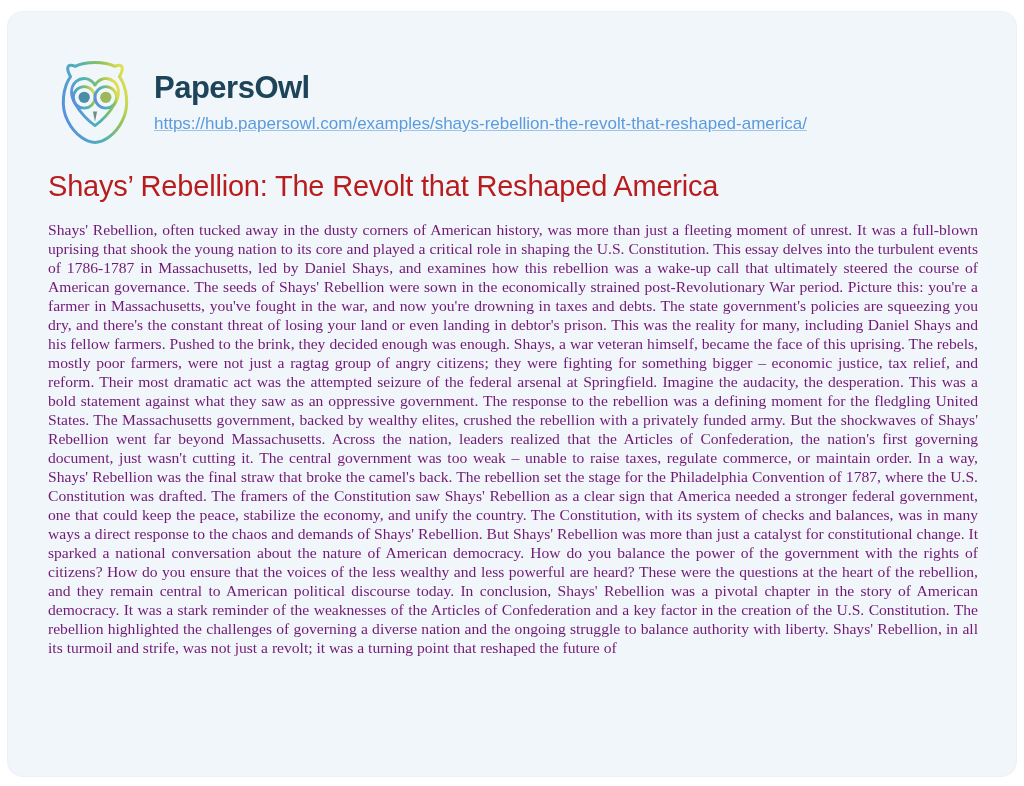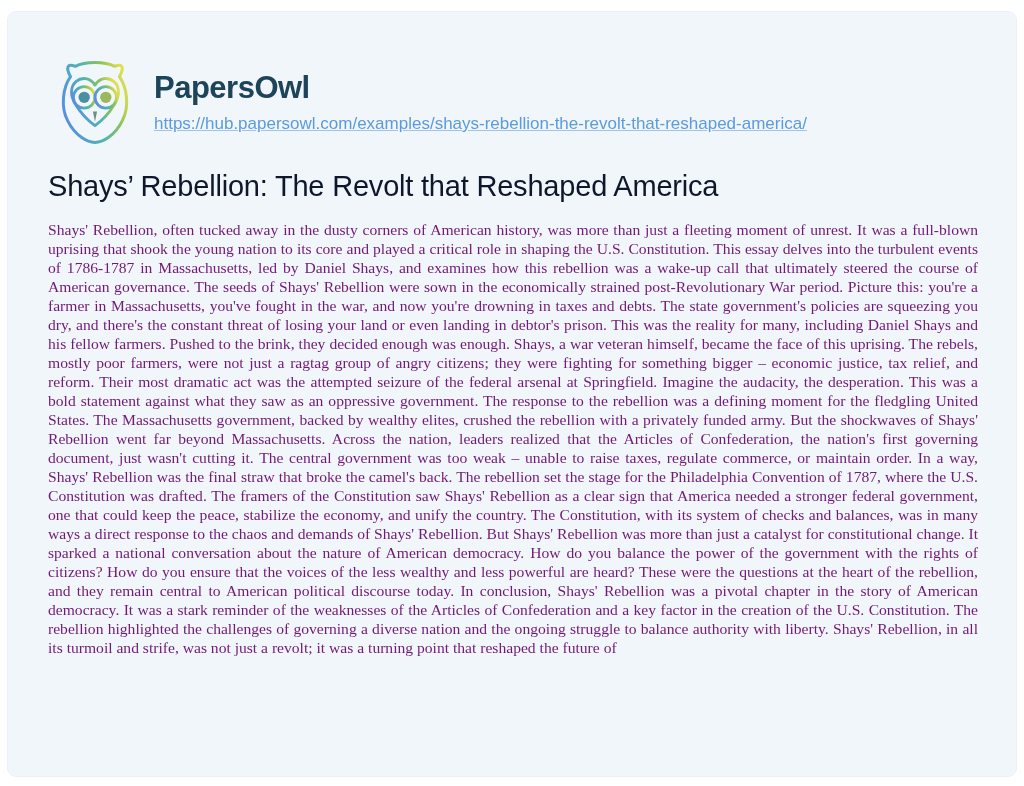--- a/index.html
+++ b/index.html
@@ -3,21 +3,21 @@
 <meta charset="utf-8">
 <style>
   * { margin: 0; padding: 0; box-sizing: border-box; }
   html, body { width: 1024px; height: 786px; background: #ffffff; overflow: hidden; }
   body { font-family: "Liberation Sans", sans-serif; position: relative; }
 
   .page-card {
     position: absolute;
     left: 8px; top: 12px; right: 8px; bottom: 10px;
     background: #f1f6fb;
-    border-radius: 8px;
+    border-radius: 15px;
     box-shadow: 0 0 0 1px rgba(210,225,240,0.45);
   }
 
   .header { position: absolute; left: 40px; top: 40px; height: 100px; }
 
   .logo {
     position: absolute; left: 0; top: 2px;
     width: 94px; height: 98px;
   }
 
@@ -37,21 +37,21 @@
     text-decoration-color: rgba(91,155,221,0.55);
     white-space: nowrap;
     cursor: pointer;
     text-align: right;
   }
 
   .doc-title {
     position: absolute; left: 40px; top: 158px;
     width: 930px;
     font-size: 29px; font-weight: 400;
-    color: #0f172a;
+    color: #b91c1c;
     letter-spacing: -0.2px;
     font-family: "Liberation Sans", sans-serif;
   }
 
   .doc-body {
     position: absolute; left: 40px; top: 208px;
     width: 930px;
     font-family: "Liberation Serif", serif;
     font-size: 15.6px;
     line-height: 19px;

